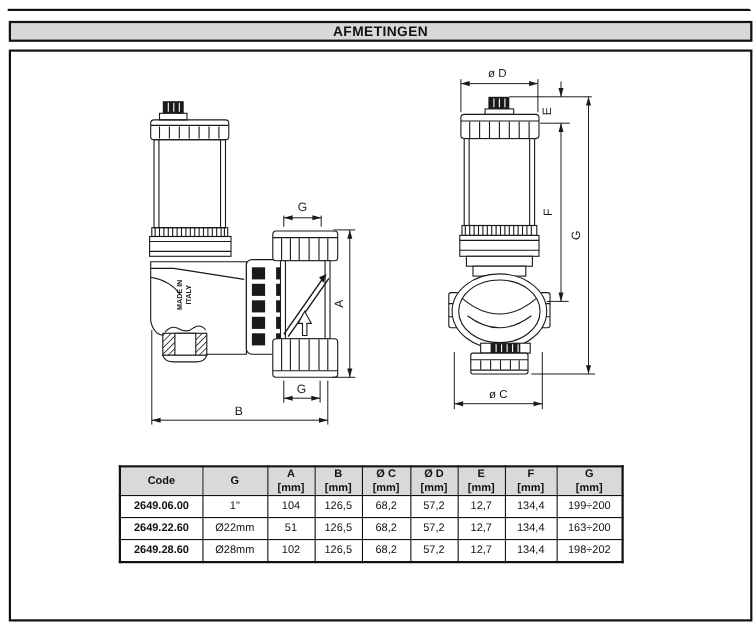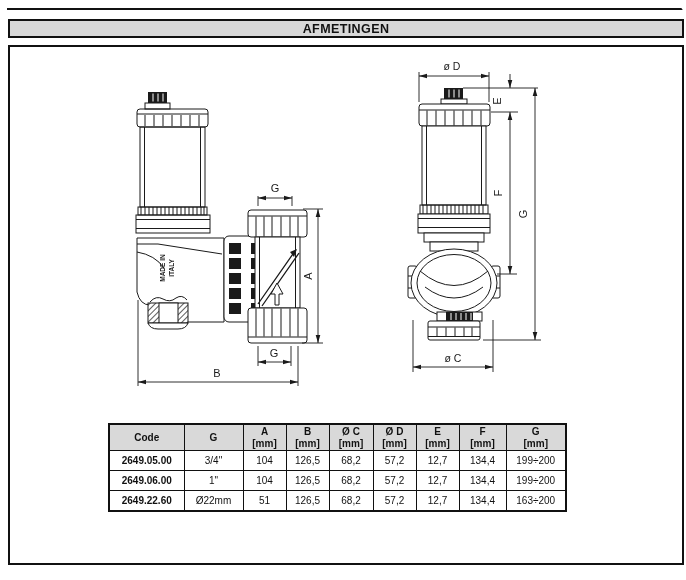--- a/index.html
+++ b/index.html
@@ -79,51 +79,51 @@
               <div>[mm]</div>
             </th>
             <th>
               <div>G</div>
               <div>[mm]</div>
             </th>
           </tr>
       </thead>
       <tbody id="tbody-rows">
           <tr>
-            <td>2649.05.00</td>
-            <td>3/4"</td>
-            <td>104</td>
-            <td>126,5</td>
-            <td>68,2</td>
-            <td>57,2</td>
-            <td>12,7</td>
-            <td>134,4</td>
-            <td>199÷200</td>
-          </tr>
-          <tr>
             <td>2649.06.00</td>
             <td>1"</td>
             <td>104</td>
             <td>126,5</td>
             <td>68,2</td>
             <td>57,2</td>
             <td>12,7</td>
             <td>134,4</td>
             <td>199÷200</td>
           </tr>
           <tr>
             <td>2649.22.60</td>
             <td>Ø22mm</td>
             <td>51</td>
             <td>126,5</td>
             <td>68,2</td>
             <td>57,2</td>
             <td>12,7</td>
             <td>134,4</td>
             <td>163÷200</td>
+          </tr>
+          <tr>
+            <td>2649.28.60</td>
+            <td>Ø28mm</td>
+            <td>102</td>
+            <td>126,5</td>
+            <td>68,2</td>
+            <td>57,2</td>
+            <td>12,7</td>
+            <td>134,4</td>
+            <td>198÷202</td>
           </tr>
         </tbody>
     </table>
   </div>
 
   <svg class="drawings" viewBox="0 0 686 580">
     <defs>
       <pattern id="hatch" width="4" height="4" patternUnits="userSpaceOnUse" patternTransform="rotate(45)">
         <rect width="4" height="4" fill="#fff"></rect>
         <line x1="0" y1="0" x2="0" y2="4" stroke="#333" stroke-width="1.6"></line>

